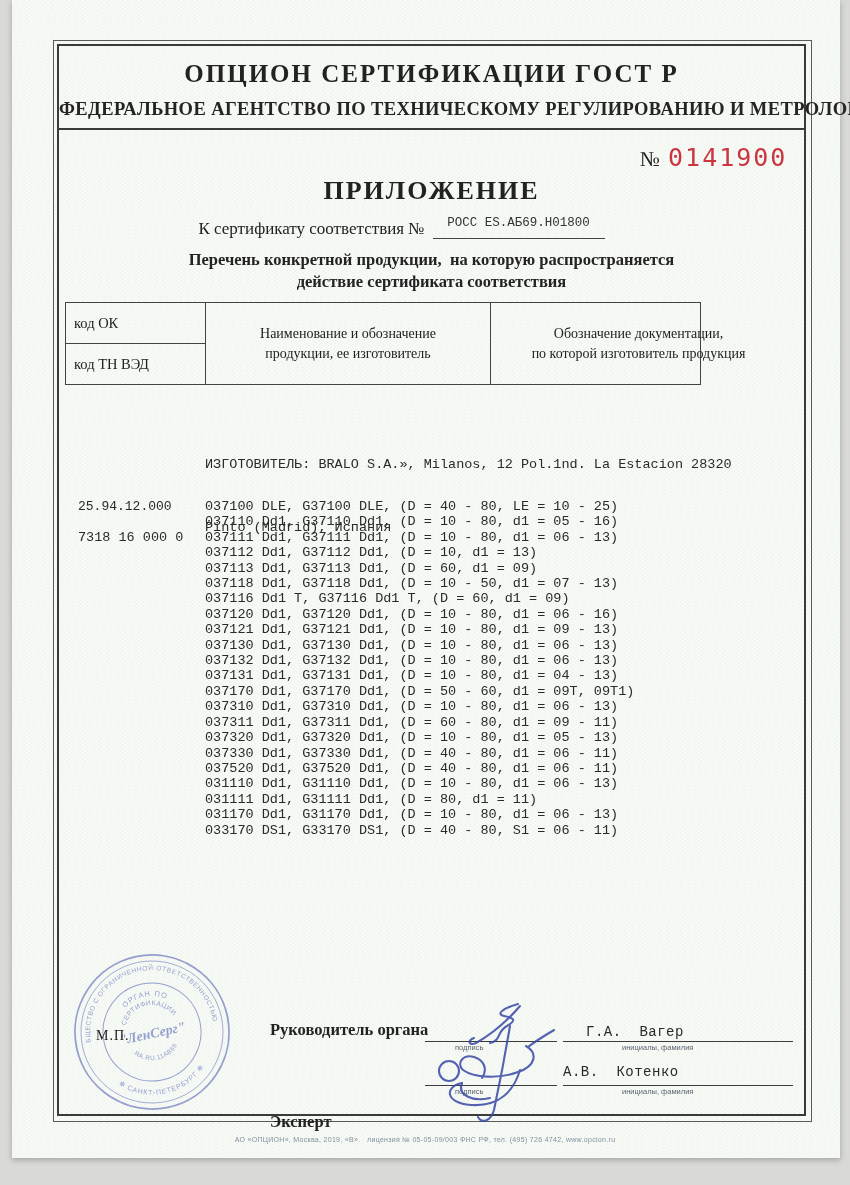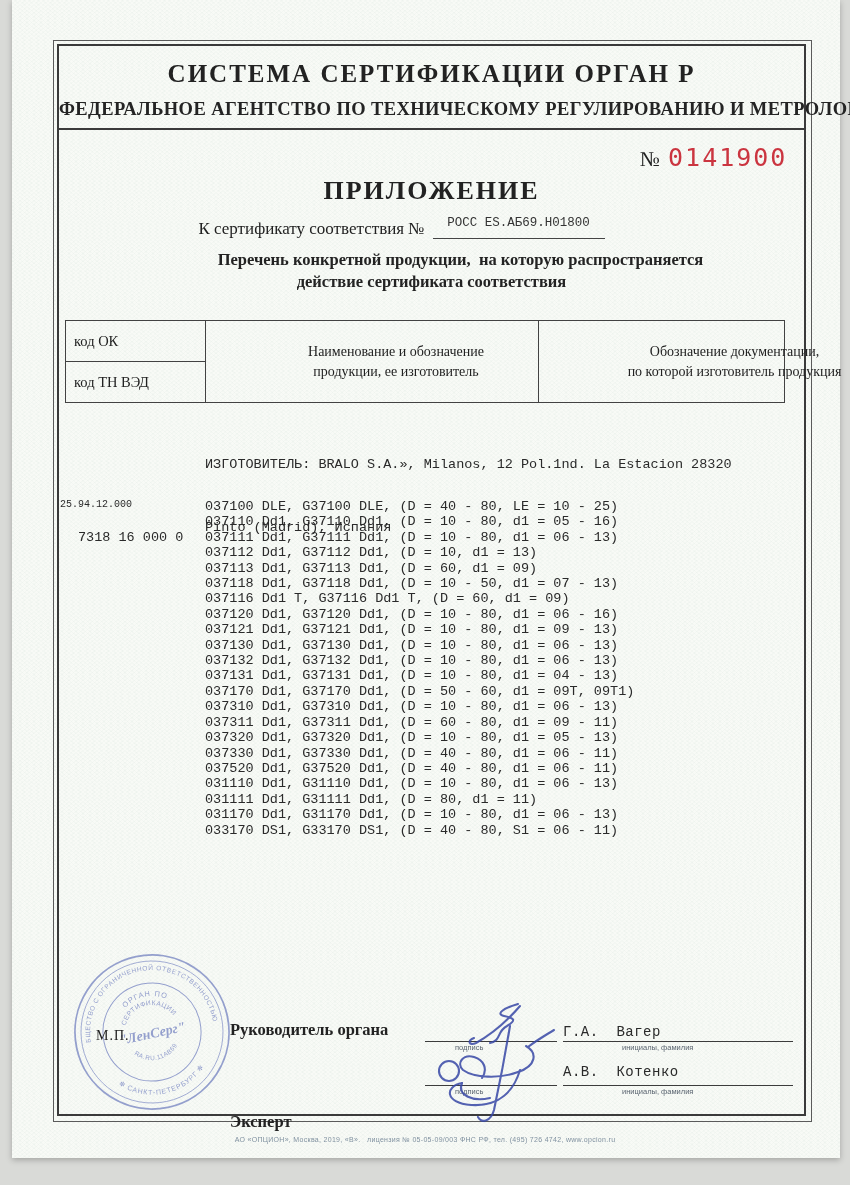--- a/index.html
+++ b/index.html
@@ -59,47 +59,47 @@
   .cert-label{font-size:17px;color:#222;white-space:pre;}
   .cert-slot{
     display:inline-block;width:172px;margin-left:8px;
     border-bottom:1px solid #444;text-align:center;
   }
   .cert-number{
     font-family:"Liberation Mono", monospace;
     font-size:12.5px;color:#333;padding-bottom:8px;white-space:pre;
   }
   .desc1{left:59px;top:250px;width:745px;text-align:center;
-    font-size:16.5px;font-weight:bold;color:#232323;white-space:pre;padding-left:29px;}
+    font-size:16.5px;font-weight:bold;color:#232323;white-space:pre;}
   .desc2{left:59px;top:272px;width:745px;text-align:center;
     font-size:16.5px;font-weight:bold;color:#232323;white-space:pre;}
   .tbl{
-    left:65px;top:320px;width:720px;height:83px;
+    left:65px;top:302px;width:636px;height:83px;
     border:1.5px solid #424242;box-sizing:border-box;
-    display:grid;grid-template-columns:140px 285px 295px;gap:48px;
+    display:grid;grid-template-columns:140px 285px 295px;
   }
   .tbl .c1{border-right:1.5px solid #424242;display:flex;flex-direction:column;}
   .tbl .c1 .half{flex:1;display:flex;align-items:center;padding-left:8px;
     font-size:14.5px;color:#222;}
   .tbl .c1 .half.top{border-bottom:1.5px solid #424242;}
   .tbl .c2{border-right:1.5px solid #424242;}
   .tbl .c2,.tbl .c3{
     display:flex;flex-direction:column;justify-content:center;align-items:center;
     font-size:14px;color:#222;line-height:20px;text-align:center;
   }
   .mono{font-family:"Liberation Mono", monospace;color:#2a2a2a;}
   .mfr{left:205px;top:412px;font-size:13.5px;line-height:21px;white-space:pre;}
-  .code-ok{left:60px;top:499px;font-size:10px;white-space:pre;}
+  .code-ok{left:78px;top:499px;font-size:13px;white-space:pre;}
   .code-tnved{left:78px;top:530px;font-size:13.5px;white-space:pre;}
   .products{
     left:205px;top:499px;margin:0;
     font-family:"Liberation Mono", monospace;
     font-size:13.5px;line-height:15.4px;color:#2a2a2a;white-space:pre;
   }
-  .sig-label{font-size:16.5px;font-weight:bold;color:#222;white-space:pre;}
+  .sig-label{font-size:16.5px;font-weight:bold;color:#222;white-space:pre;padding-left:40px;}
   .sig-line{border-bottom:1px solid #3c3c3c;height:1px;}
   .sig-caption{
     font-family:"Liberation Sans", sans-serif;
     font-size:7.5px;color:#5a6470;white-space:pre;
   }
   .sig-name{font-family:"Liberation Mono", monospace;font-size:14px;
     color:#2a2a2a;white-space:pre;letter-spacing:0.5px;}
   .mp-mark{font-size:14px;color:#1c1c1c;letter-spacing:1px;}
   .footer{
     left:0;top:1136px;width:850px;text-align:center;
@@ -111,21 +111,21 @@
   .sig-svg{left:410px;top:990px;}
 </style>
 </head>
 <body>
 
 <div class="page abs"></div>
 
 <div class="abs frame-outer"></div>
 <div class="abs frame-inner"></div>
 
-<div class="abs title">СИСТЕМА СЕРТИФИКАЦИИ ОРГАН Р</div>
+<div class="abs title">ОПЦИОН СЕРТИФИКАЦИИ ГОСТ Р</div>
 <div class="abs subtitle">ФЕДЕРАЛЬНОЕ АГЕНТСТВО ПО ТЕХНИЧЕСКОМУ РЕГУЛИРОВАНИЮ И МЕТРОЛОГИИ</div>
 <div class="abs hdr-divider"></div>
 
 <div class="abs doc-number">
   <span class="no-sign">№</span><span class="no-value">0141900</span>
 </div>
 
 <div class="abs appendix-title">ПРИЛОЖЕНИЕ</div>
 
 <div class="abs cert-row">
@@ -180,21 +180,21 @@
 037330 Dd1, G37330 Dd1, (D = 40 - 80, d1 = 06 - 11)
 037520 Dd1, G37520 Dd1, (D = 40 - 80, d1 = 06 - 11)
 031110 Dd1, G31110 Dd1, (D = 10 - 80, d1 = 06 - 13)
 031111 Dd1, G31111 Dd1, (D = 80, d1 = 11)
 031170 Dd1, G31170 Dd1, (D = 10 - 80, d1 = 06 - 13)
 033170 DS1, G33170 DS1, (D = 40 - 80, S1 = 06 - 11)</pre>
 
 <div class="abs sig-label" style="left:230px;top:1020px;">Руководитель органа</div>
 <div class="abs sig-line" style="left:425px;top:1040px;width:132px;"></div>
 <div class="abs sig-caption" style="left:455px;top:1043px;">подпись</div>
-<div class="abs sig-name" style="left:563px;top:1024px;">Г.А.  Вагер</div>
+<div class="abs sig-name" style="left:586px;top:1024px;">Г.А.  Вагер</div>
 <div class="abs sig-line" style="left:563px;top:1040px;width:230px;"></div>
 <div class="abs sig-caption" style="left:622px;top:1043px;">инициалы, фамилия</div>
 
 <div class="abs sig-label" style="left:230px;top:1068px;margin-top:44px;">Эксперт</div>
 <div class="abs sig-line" style="left:425px;top:1084px;width:132px;"></div>
 <div class="abs sig-caption" style="left:455px;top:1087px;">подпись</div>
 <div class="abs sig-name" style="left:563px;top:1064px;">А.В.  Котенко</div>
 <div class="abs sig-line" style="left:563px;top:1084px;width:230px;"></div>
 <div class="abs sig-caption" style="left:622px;top:1087px;">инициалы, фамилия</div>
 

